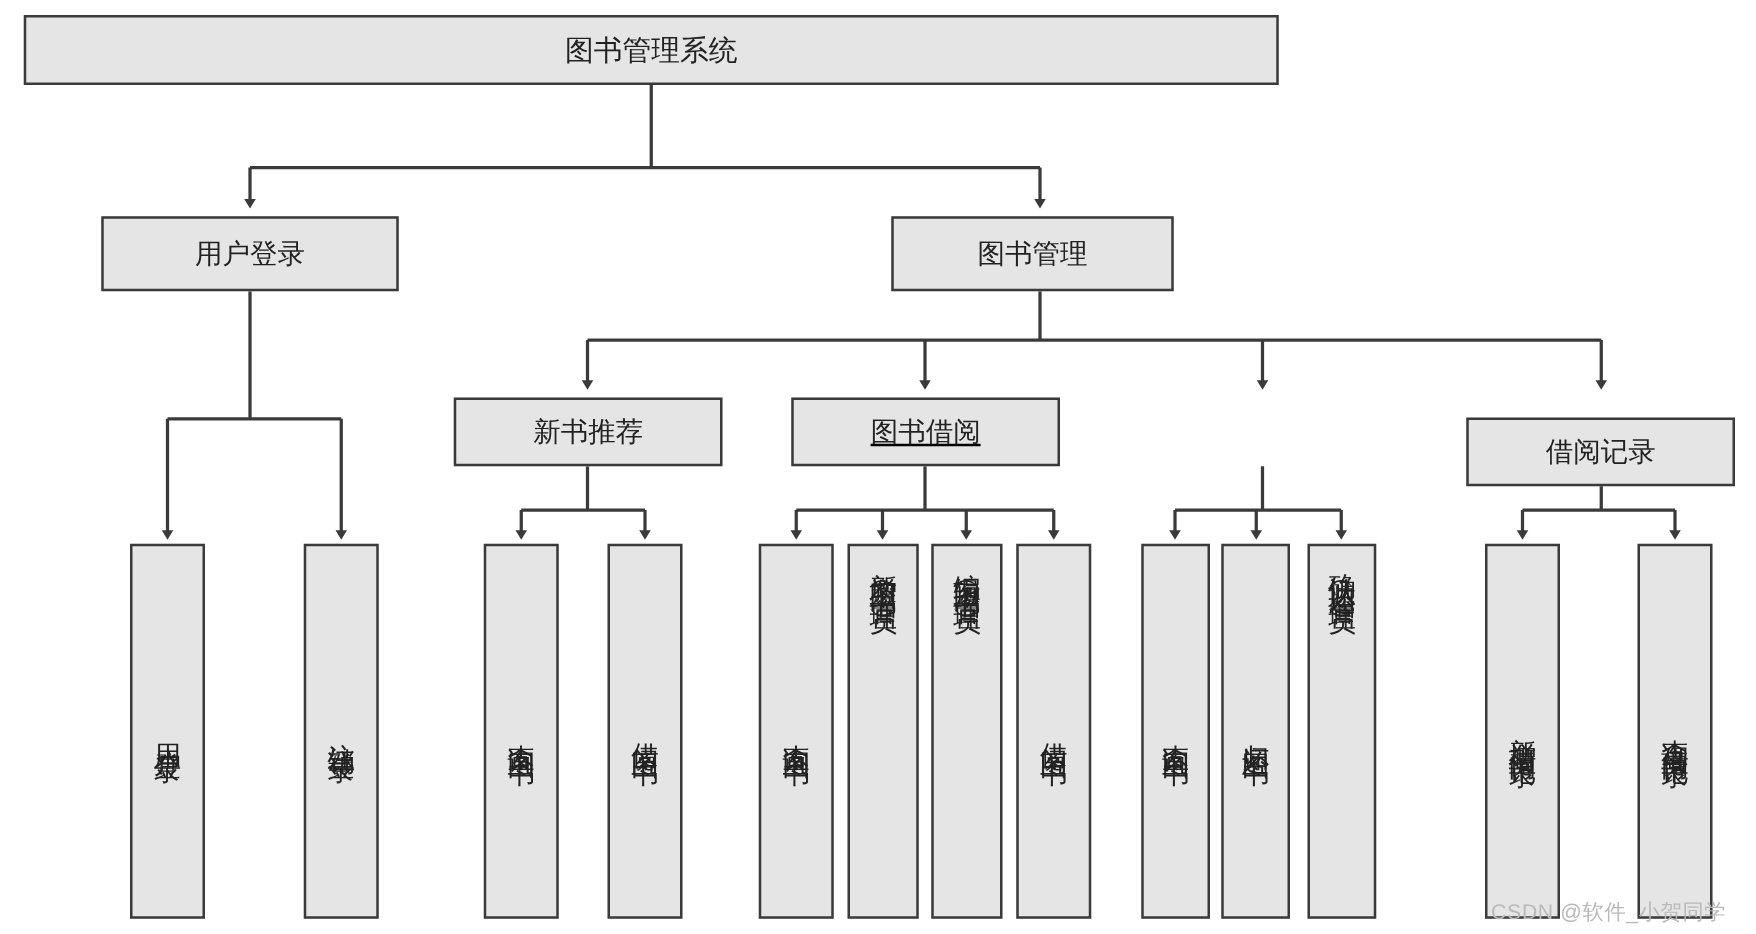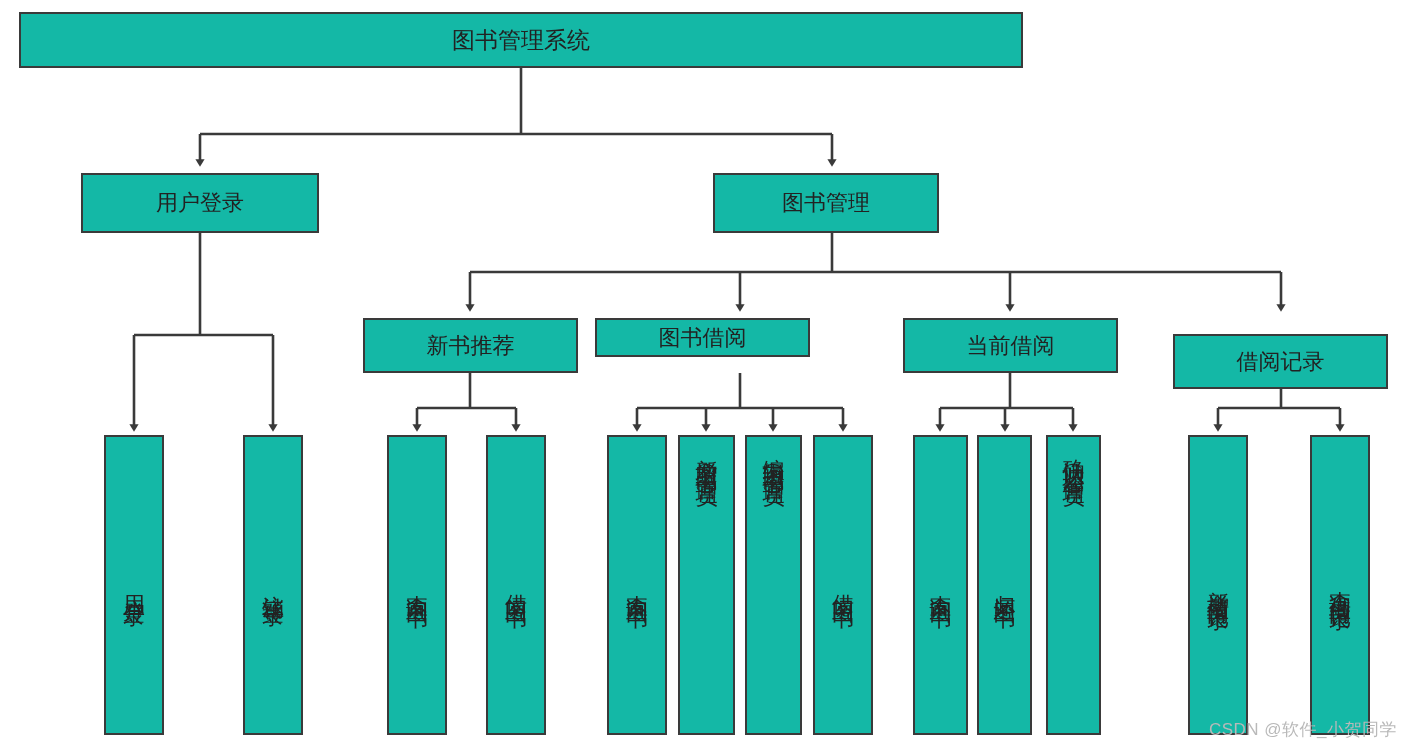--- a/index.html
+++ b/index.html
@@ -1,29 +1,29 @@
 <!DOCTYPE html>
 <html><head>
 <meta charset="utf-8">
 <style>
   html,body{margin:0;padding:0;background:#ffffff;}
   body{font-family:"Liberation Sans","DejaVu Sans",sans-serif;}
   #canvas{position:relative;width:1405px;height:747px;background:#ffffff;overflow:hidden;}
   #edges{position:absolute;left:0;top:0;width:1405px;height:747px;}
-  .node{position:absolute;box-sizing:border-box;background:#14b8a6;
+  .node{position:absolute;box-sizing:border-box;background:#e5e5e5;
         border:2.5px solid #3a3a3a;display:flex;align-items:center;justify-content:center;}
   .node .lbl{color:#222222;line-height:1.15;white-space:pre-line;text-align:center;}
   .h-node .lbl{font-size:22px;}
   .root .lbl{font-size:23px;}
   .v-node{align-items:center;}
   .v-node .lbl{writing-mode:vertical-rl;text-orientation:upright;
                font-size:22px;letter-spacing:4px;line-height:1.1;text-align:center;}
   .v-top{align-items:flex-start;}
   .v-top .lbl{margin-top:4px;}
-  #watermark{position:absolute;right:8px;bottom:6px;color:#b9b9b9;font-size:17px;
+  #watermark{position:absolute;right:24px;bottom:6px;color:#b9b9b9;font-size:17px;
              letter-spacing:0.5px;white-space:nowrap;pointer-events:none;}
 </style>
 </head>
 <body>
 
 <div id="canvas">
 
   <svg id="edges" viewBox="0 0 1405 747">
     <defs>
       <marker id="arw" markerWidth="10" markerHeight="10" refX="4.2" refY="5" orient="auto" markerUnits="userSpaceOnUse">
@@ -81,25 +81,22 @@
   <div class="node h-node" style="left:81px;top:173px;width:238px;height:60px;">
     <span class="lbl">用户登录</span>
   </div>
   <div class="node h-node" style="left:713px;top:173px;width:226px;height:60px;">
     <span class="lbl">图书管理</span>
   </div>
 
   <div class="node h-node" style="left:363px;top:318px;width:215px;height:55px;align-items:center;">
     <span class="lbl">新书推荐</span>
   </div>
-  <div class="node h-node" style="left:595px;top:318px;width:215px;height:39px;">
+  <div class="node h-node" style="left:633px;top:318px;width:215px;height:55px;text-decoration:underline;">
     <span class="lbl">图书借阅</span>
-  </div>
-  <div class="node h-node" style="left:903px;top:318px;width:215px;height:55px;">
-    <span class="lbl">当前借阅</span>
   </div>
   <div class="node h-node" style="left:1173px;top:334px;width:215px;height:55px;">
     <span class="lbl">借阅记录</span>
   </div>
 
   <div class="node v-node" style="left:104px;top:435px;width:60px;height:300px;">
     <span class="lbl">用户登录</span>
   </div>
   <div class="node v-node" style="left:243px;top:435px;width:60px;height:300px;">
     <span class="lbl">注销登录</span>

